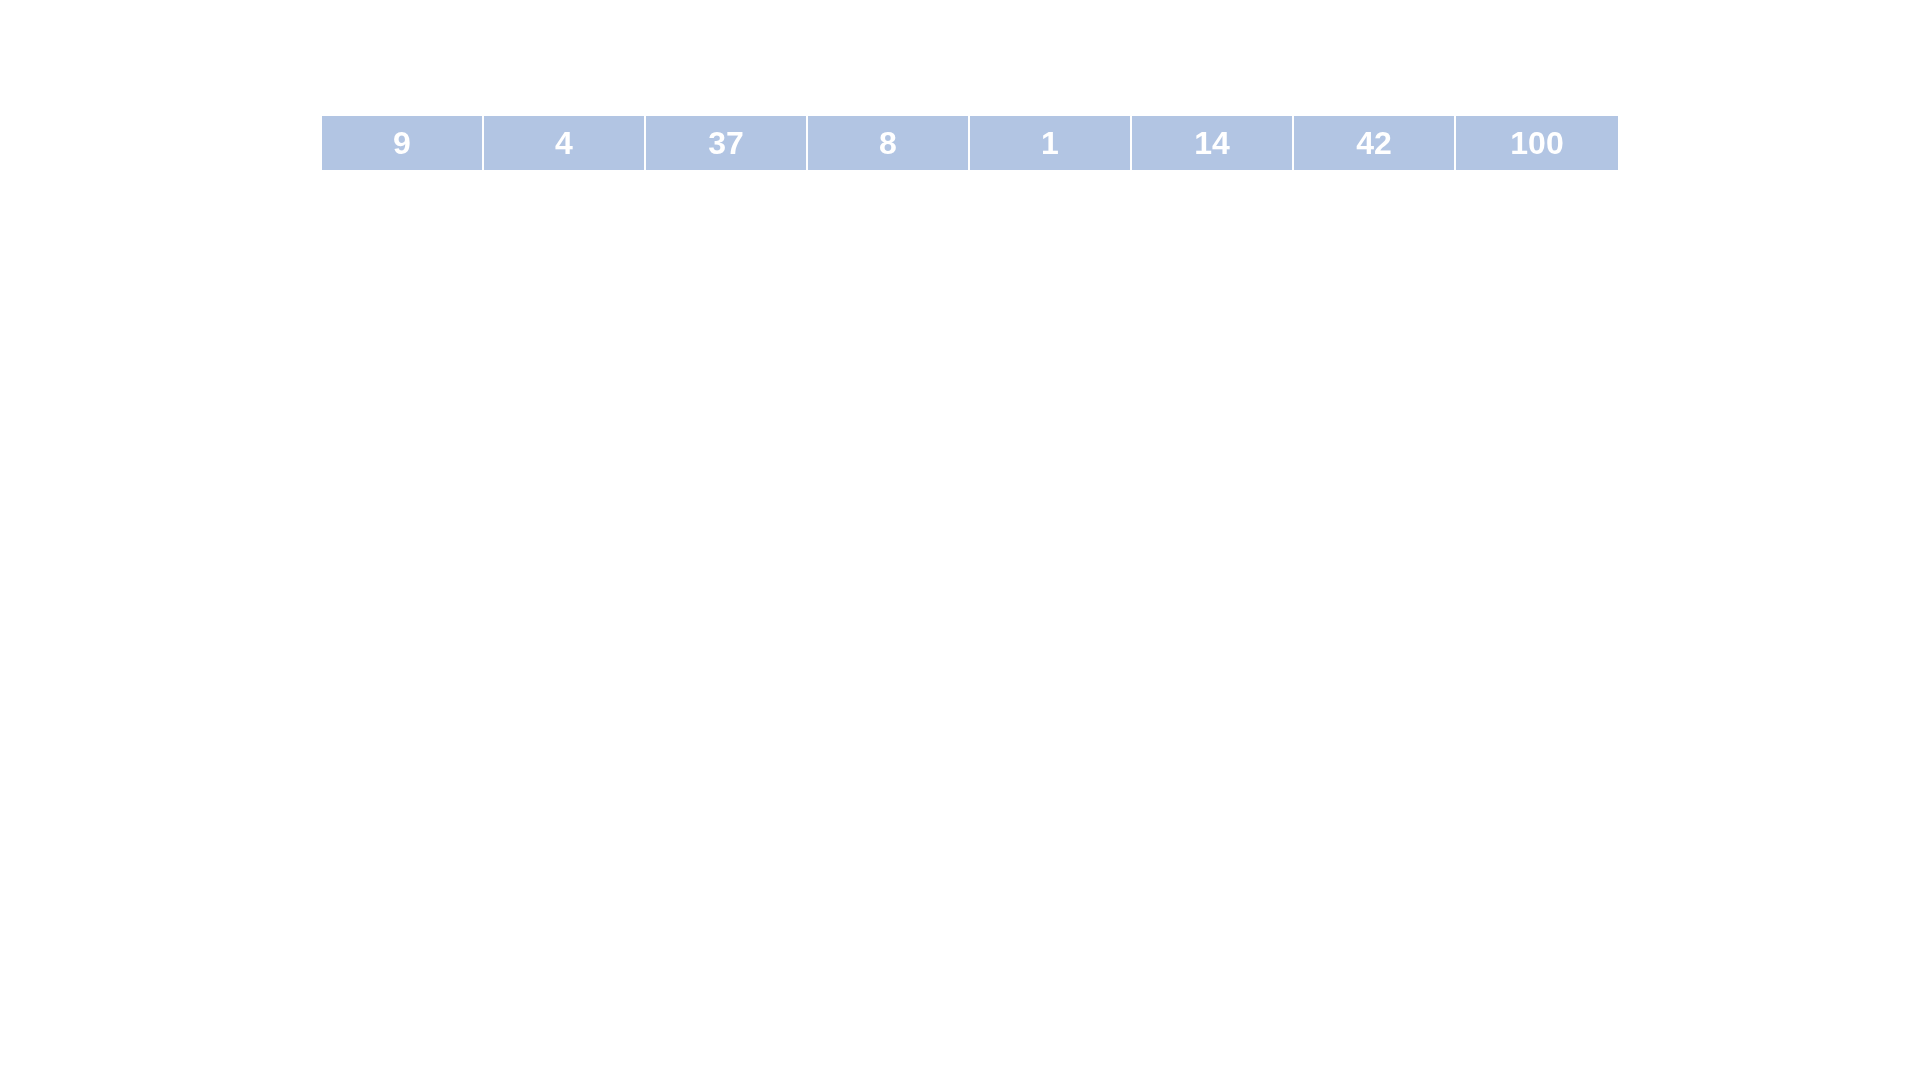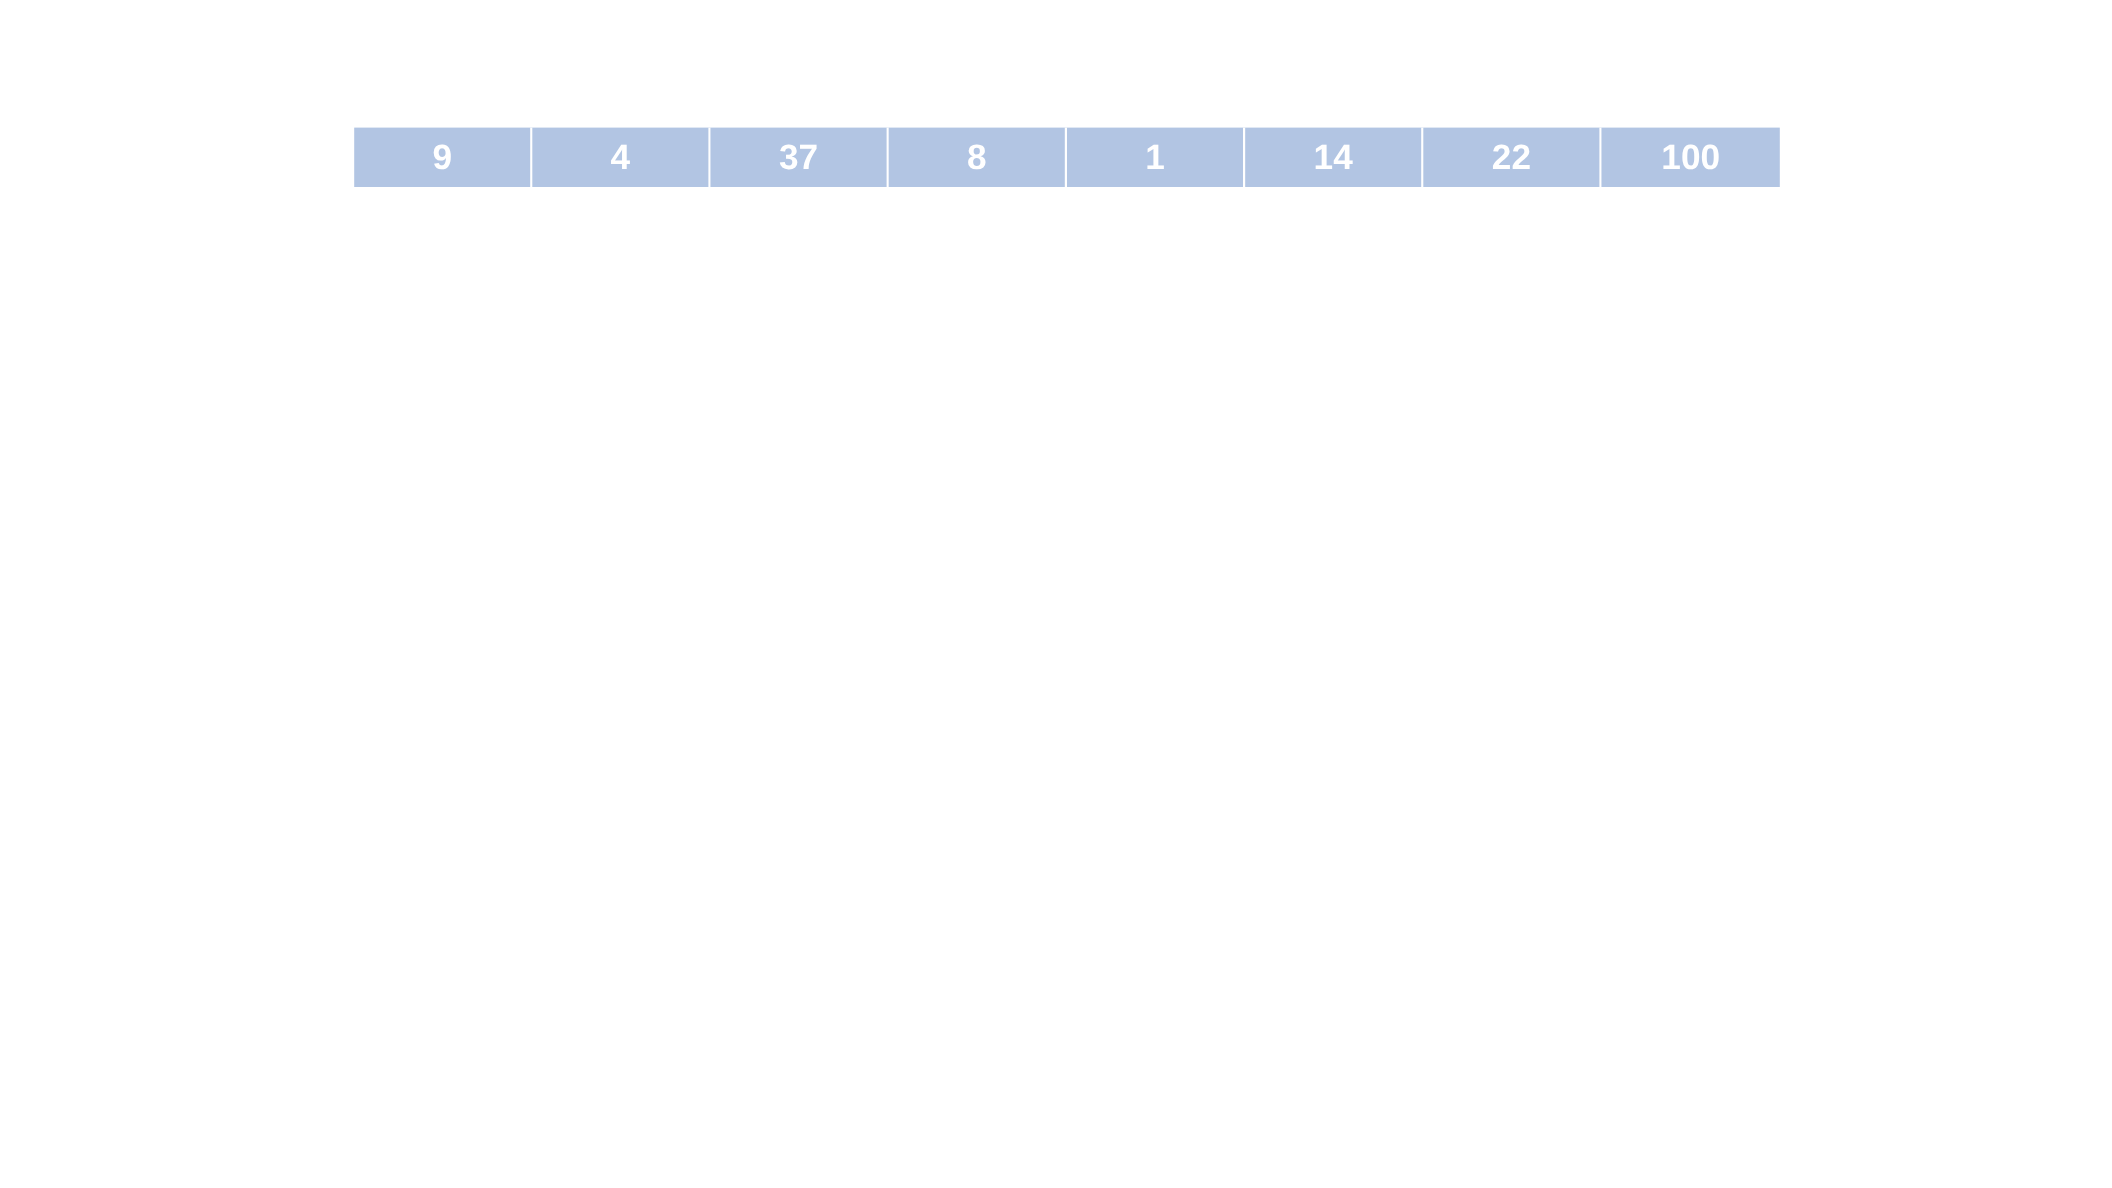--- a/index.html
+++ b/index.html
@@ -40,18 +40,18 @@
   <div class="cell">
       <span>8</span>
     </div>
   <div class="cell">
       <span>1</span>
     </div>
   <div class="cell">
       <span>14</span>
     </div>
   <div class="cell">
-      <span>22</span>
+      <span>42</span>
     </div>
   <div class="cell">
       <span>100</span>
     </div>
 </div>
 
 </body></html>

